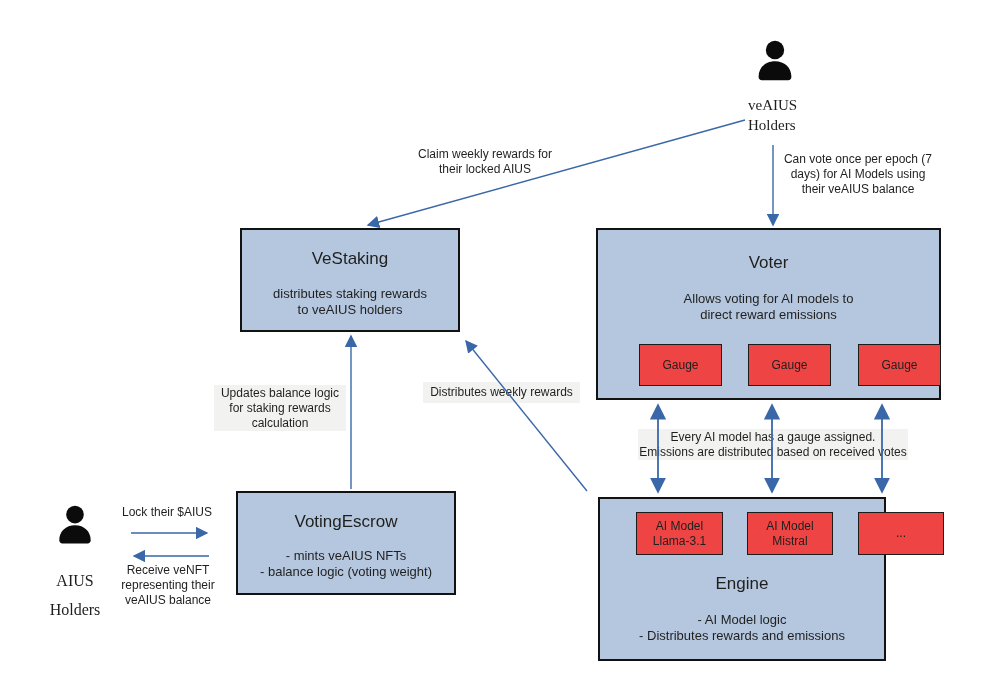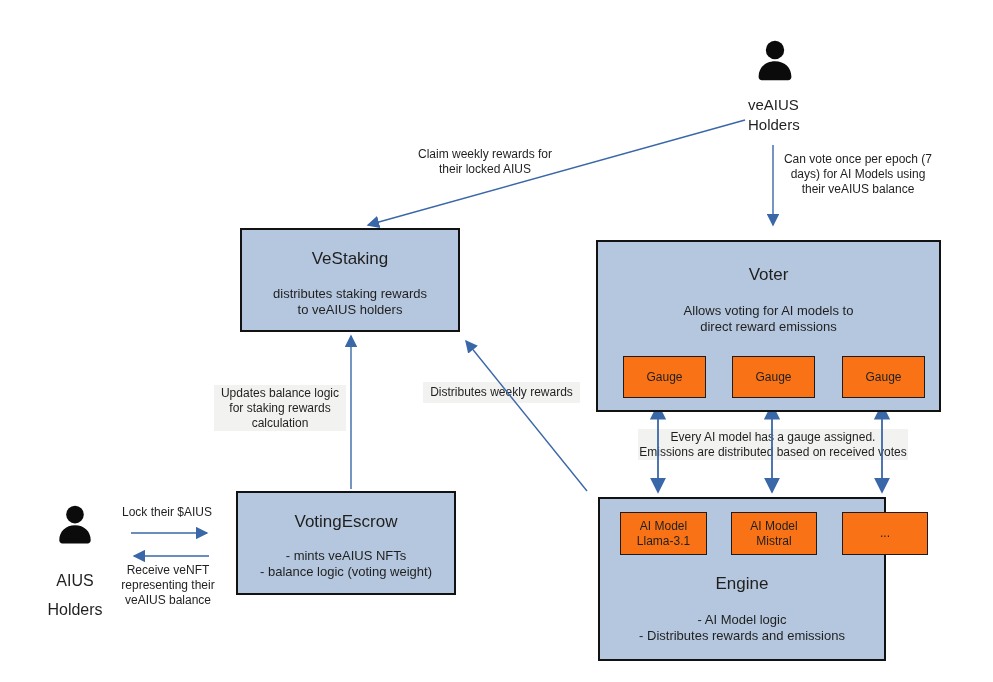--- a/index.html
+++ b/index.html
@@ -12,34 +12,34 @@
   .arrows line{stroke:#3a67a8;stroke-width:1.4;}
   .arrows .thick{stroke-width:1.8;}
   
   .node{
     position:absolute;background:#b5c7de;border:2px solid #121212;
     box-sizing:border-box;text-align:center;z-index:3;
   }
   .node-title{position:absolute;left:0;right:0;font-size:17px;}
   .node-body{position:absolute;left:0;right:0;font-size:13px;line-height:16px;white-space:pre-line;}
   .subbox{
-    position:absolute;background:#f97316;border:1px solid #1c1c1c;box-sizing:border-box;
+    position:absolute;background:#ef4444;border:1px solid #1c1c1c;box-sizing:border-box;
     display:flex;align-items:center;justify-content:center;
-    font-size:12px;line-height:15px;white-space:pre-line;text-align:center;
+    font-size:12px;line-height:15px;white-space:pre-line;text-align:center;margin-left:16px;
   }
   
   .lbl{
     position:absolute;font-size:12px;line-height:15px;text-align:center;
     white-space:pre-line;z-index:1;
   }
   .lbl.gray{background:#f2f2f1;display:flex;align-items:center;justify-content:center;}
   
   .person{position:absolute;z-index:3;}
   .person svg{fill:#0b0b0b;}
-  .person-label{position:absolute;font-size:15px;line-height:20px;white-space:pre-line;z-index:3;}
+  .person-label{position:absolute;font-size:15px;line-height:20px;white-space:pre-line;z-index:3;font-family:Liberation Serif, serif;}
   .person-label.center{text-align:center;font-size:16px;line-height:29px;}
 </style>
 </head>
 <body>
 
 <div class="canvas">
 
   <svg class="arrows">
     <defs>
       <marker id="ah" orient="auto" markerWidth="10" markerHeight="9" refX="8" refY="4.5">
@@ -77,21 +77,21 @@
   </div>
   <div class="person-label center" style="left:20px;top:566px;width:110px;">AIUS
 Holders</div>
 
   <div class="node" style="left:240px;top:228px;width:220px;height:104px;padding-left:40px;">
     <div class="node-title" style="top:19px;">VeStaking</div>
     <div class="node-body" style="top:56px;">distributes staking rewards
 to veAIUS holders</div>
   </div>
 
-  <div class="node" style="left:596px;top:240px;width:345px;height:172px;">
+  <div class="node" style="left:596px;top:228px;width:345px;height:172px;">
     <div class="node-title" style="top:23px;">Voter</div>
     <div class="node-body" style="top:61px;">Allows voting for AI models to
 direct reward emissions</div>
     <div class="subbox" style="left:25px;top:114px;width:83px;height:42px;">Gauge</div>
     <div class="subbox" style="left:134px;top:114px;width:83px;height:42px;">Gauge</div>
     <div class="subbox" style="left:244px;top:114px;width:83px;height:42px;">Gauge</div>
   </div>
 
   <div class="node" style="left:236px;top:491px;width:220px;height:104px;">
     <div class="node-title" style="top:19px;">VotingEscrow</div>

